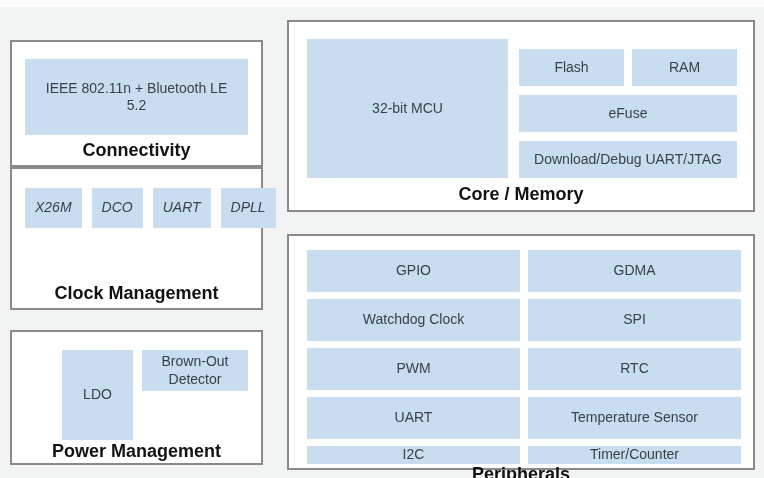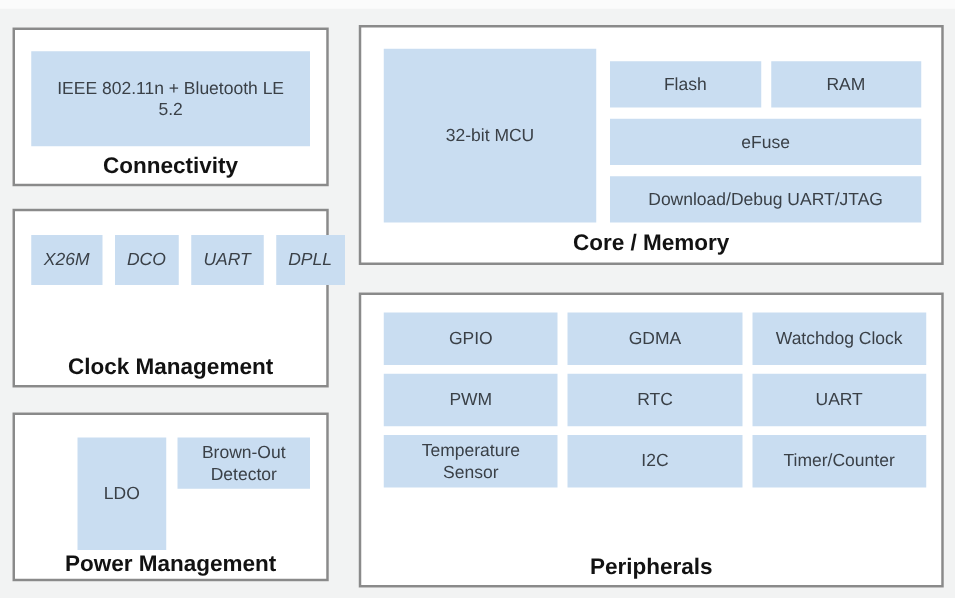--- a/index.html
+++ b/index.html
@@ -46,21 +46,21 @@
     display: flex;
     align-items: center;
     justify-content: center;
     text-align: center;
     font-size: 14px;
     line-height: 1.25;
     padding: 0 10px;
     box-sizing: border-box;
   }
   
-  #sec-connectivity { left: 10px; top: 22px; width: 253px; height: 127px; }
+  #sec-connectivity { left: 10px; top: 40px; width: 253px; height: 127px; }
   #sec-connectivity .content { margin: 17px 13px 0 13px; height: 76px; display: flex; }
   #sec-connectivity .blk { flex: 1; }
   
   #sec-clock { left: 10px; top: 167px; width: 253px; height: 143px; }
   #sec-clock .content {
     margin: 19px 13px 0 13px;
     display: grid;
     grid-template-columns: 1fr 1fr 1fr 1fr;
     grid-template-rows: 40px 40px;
     gap: 10px;
@@ -72,35 +72,35 @@
     margin: 18px 13px 0 13px;
     display: grid;
     grid-template-columns: 108px 1fr;
     grid-template-rows: 41px 43px;
     gap: 6px 9px;
   }
   #sec-power .blk-ldo { grid-row: 1 / 3; margin-left: 37px; }
   
   #sec-core { left: 287px; top: 20px; width: 468px; height: 192px; }
   #sec-core .content { margin: 17px 16px 0 18px; height: 139px; display: flex; gap: 11px; }
-  #sec-core .blk-mcu { width: 170px; flex: none; }
+  #sec-core .blk-mcu { width: 201px; flex: none; }
   #sec-core .right-col {
     flex: 1;
     display: grid;
     grid-template-rows: 1fr 1fr 1fr;
     gap: 9px;
     margin-top: 10px;
   }
   #sec-core .row-flash-ram { display: grid; grid-template-columns: 1fr 1fr; gap: 8px; }
   
   #sec-peripherals { left: 287px; top: 234px; width: 468px; height: 236px; }
   #sec-peripherals .content {
     margin: 14px 12px 0 18px;
     display: grid;
-    grid-template-columns: 1fr 1fr 1fr;
+    grid-template-columns: 1fr 1fr;
     grid-template-rows: repeat(4, 42px);
     gap: 7px 8px;
   }
 </style>
 </head>
 <body>
 
 <div class="canvas">
 
   <div class="sec" id="sec-connectivity">
@@ -141,20 +141,21 @@
       </div>
     </div>
     <div class="sec-title">Core / Memory</div>
   </div>
 
   <div class="sec" id="sec-peripherals">
     <div class="content">
       <div class="blk">GPIO</div>
       <div class="blk">GDMA</div>
       <div class="blk">Watchdog Clock</div>
+      <div class="blk">SPI</div>
       <div class="blk">PWM</div>
       <div class="blk">RTC</div>
       <div class="blk">UART</div>
       <div class="blk">Temperature Sensor</div>
       <div class="blk">I2C</div>
       <div class="blk">Timer/Counter</div>
     </div>
     <div class="sec-title">Peripherals</div>
   </div>
 

